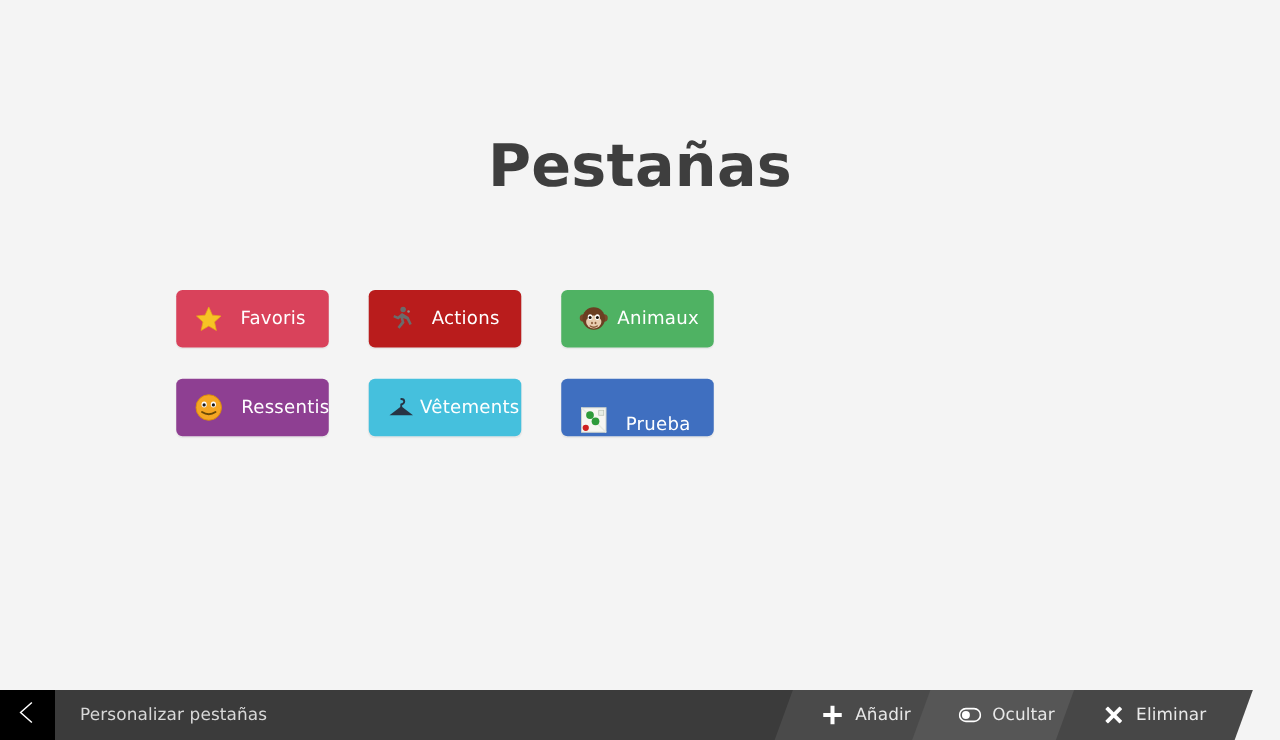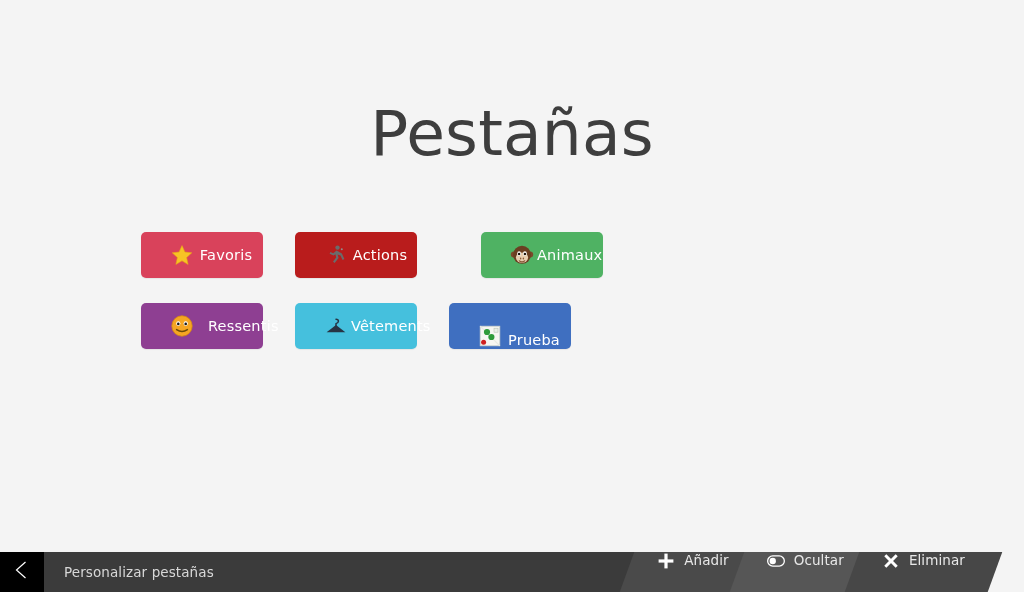--- a/index.html
+++ b/index.html
@@ -20,22 +20,22 @@
   .page {
     position: absolute;
     left: 0; top: 0;
     width: 1024px;
     height: 552px;
     background: #f4f4f4;
   }
 
   .page-title {
     text-align: center;
-    font-size: 63px;
-    font-weight: 400;
+    font-size: 47px;
+    font-weight: 700;
     color: #3e3e3e;
     letter-spacing: 0.2px;
     margin-top: 103px;
     line-height: 62px;
     font-family: "DejaVu Sans", "Liberation Sans", sans-serif;
   }
 
   
   .tabs-wrap {
     margin-top: 67px;
@@ -50,21 +50,21 @@
   }
   .tab-row + .tab-row { margin-top: 25px; }
 
   .tab-chip {
     width: 122px;
     height: 46px;
     border-radius: 5px;
     display: flex;
     align-items: center;
     margin-right: 32px;
-    padding-left: 28px;
+    padding-left: 13px;
     position: relative;
     cursor: pointer;
     user-select: none;
     box-shadow: 0 1px 1px rgba(0,0,0,0.06);
   }
 
   .tab-icon {
     width: 26px;
     height: 26px;
     flex: 0 0 26px;
@@ -125,21 +125,21 @@
 
   .toolbar-actions {
     display: flex;
     align-items: stretch;
     height: 40px;
   }
 
   .tb-item {
     position: relative;
     display: flex;
-    align-items: flex-start;
+    align-items: center;
     gap: 9px;
     padding: 0 19px 0 19px;
     color: #e8e8e8;
     font-size: 13.5px;
     cursor: pointer;
     white-space: nowrap;
     letter-spacing: 0.1px;
     z-index: 1;
   }
   
@@ -192,21 +192,21 @@
         <span class="tab-icon">
           <svg width="24" height="24" viewBox="0 0 24 24">
             <circle cx="13.5" cy="4.6" r="2.2" fill="#6b6b6b"></circle>
             <path d="M12.6 7.4 L9.2 10.2 L6.4 9.0 L5.6 10.8 L9.6 12.6 L11.4 11.2 L12.2 14.4 L9.0 18.6 L10.6 19.9 L14.6 15.1 L13.6 11.4 L16.4 12.6 L18.6 17.0 L20.4 16.1 L17.9 10.6 Z" fill="#6b6b6b"></path>
             <circle cx="17.8" cy="6.2" r="1.0" fill="#8e8e8e"></circle>
           </svg>
         </span>
         <span class="tab-label">Actions</span>
       </div>
 
-      <div class="tab-chip" style="background-color: rgb(79, 178, 99); margin-left: 32px;">
+      <div class="tab-chip" style="background-color: rgb(79, 178, 99);">
         <span class="tab-icon">
           <svg width="24" height="24" viewBox="0 0 24 24">
             <circle cx="3.8" cy="11.4" r="3.0" fill="#7a4a2a"></circle>
             <circle cx="20.2" cy="11.4" r="3.0" fill="#7a4a2a"></circle>
             <circle cx="12" cy="11.8" r="9.0" fill="#6b3f22"></circle>
             <ellipse cx="12" cy="14.6" rx="6.1" ry="5.2" fill="#e8cdb0"></ellipse>
             <ellipse cx="9.1" cy="10.6" rx="1.9" ry="2.3" fill="#ffffff"></ellipse>
             <ellipse cx="14.9" cy="10.6" rx="1.9" ry="2.3" fill="#ffffff"></ellipse>
             <circle cx="9.1" cy="11.0" r="1.2" fill="#1d1208"></circle>
             <circle cx="14.9" cy="11.0" r="1.2" fill="#1d1208"></circle>

